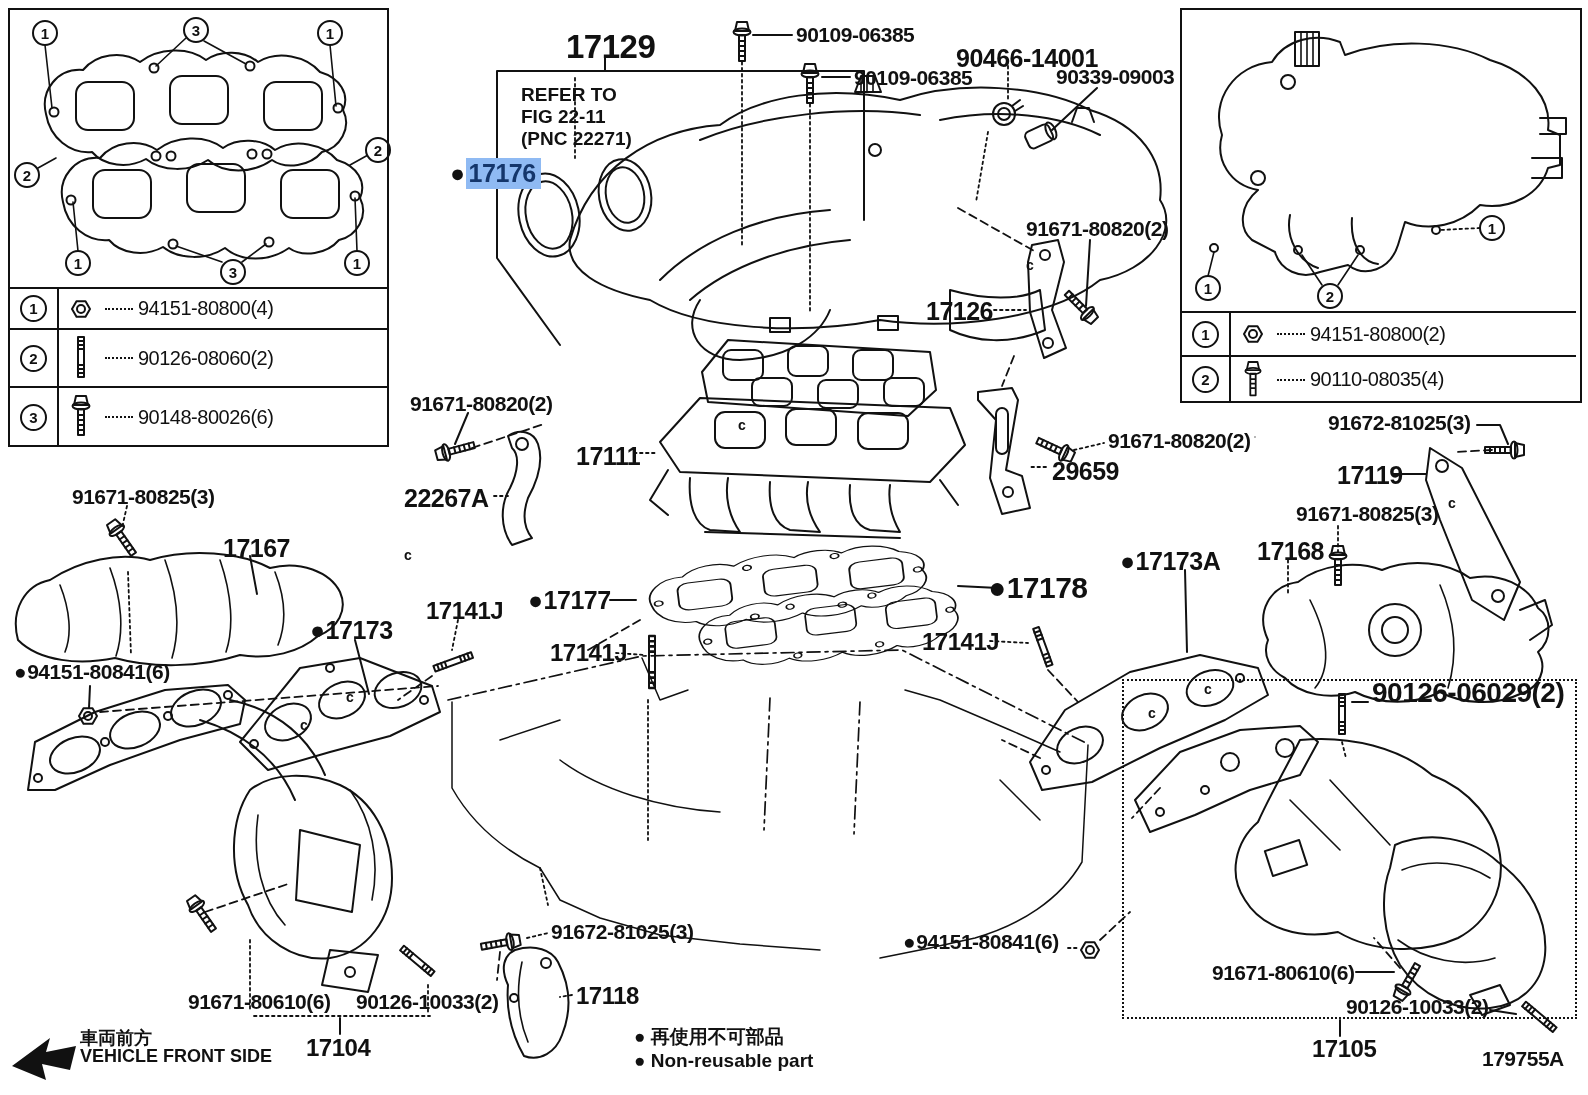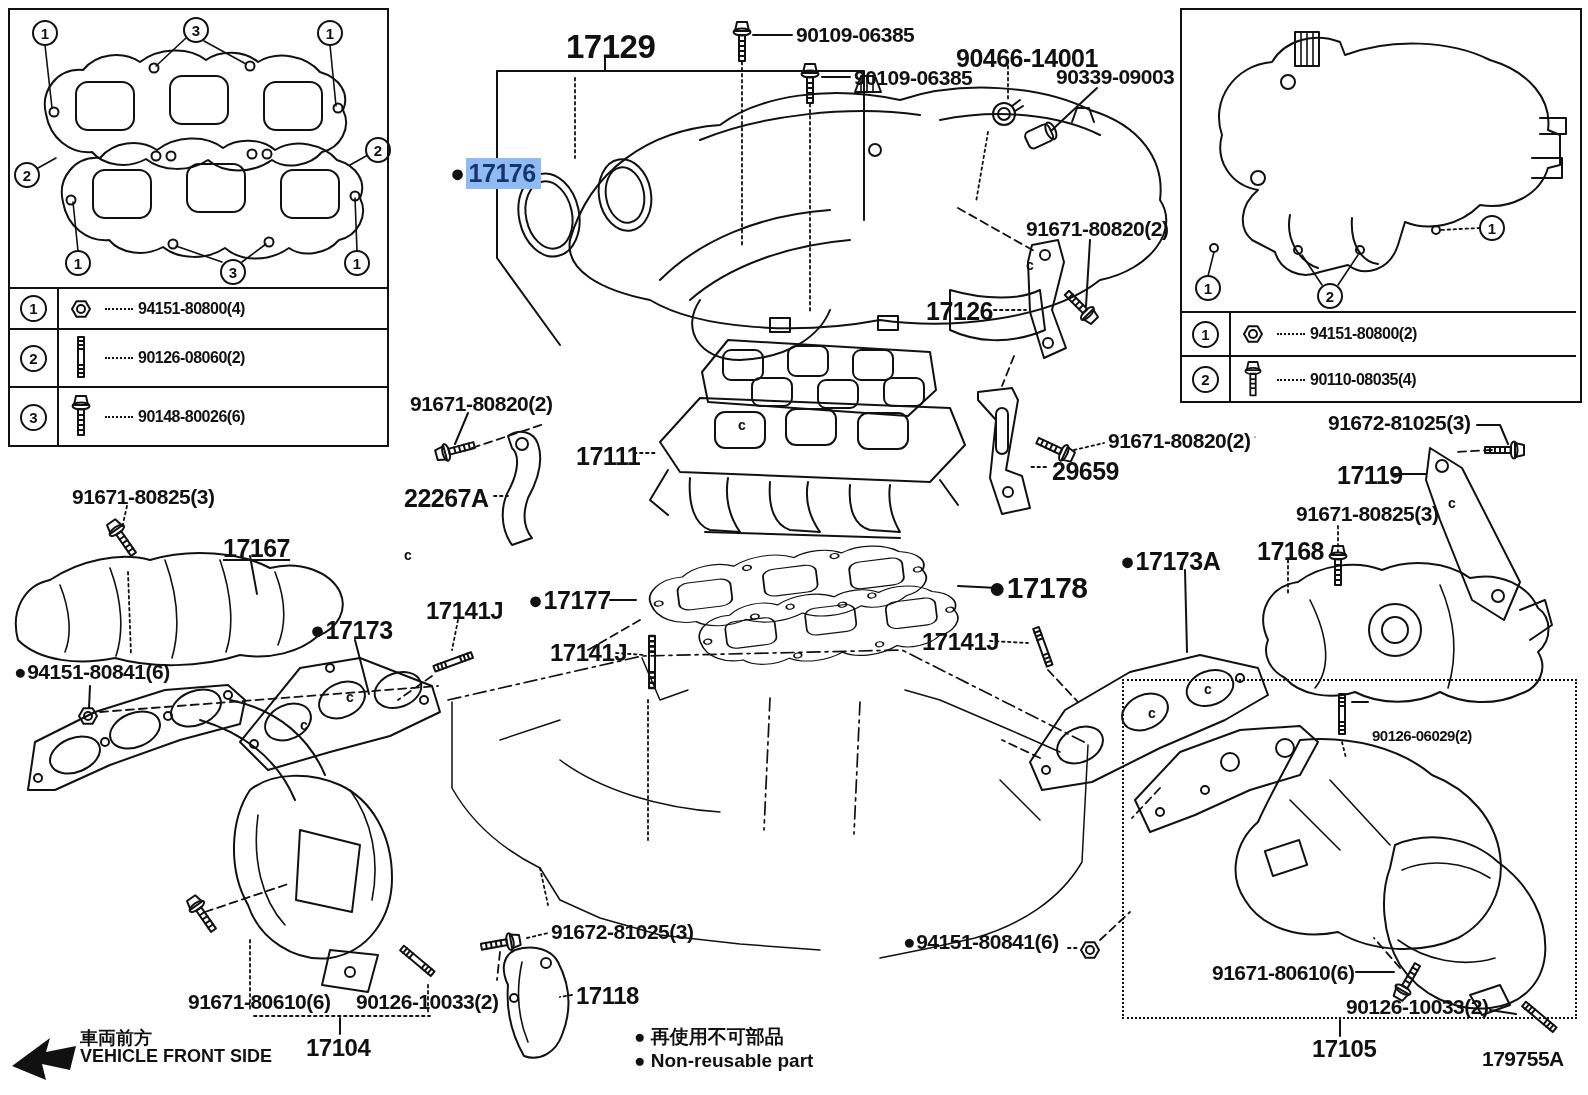--- a/index.html
+++ b/index.html
@@ -23,21 +23,21 @@
   .note{position:absolute;font-weight:bold;white-space:nowrap;}
   .legend{position:absolute;border-top:2px solid #111;}
   .lrow{display:flex;align-items:center;border-bottom:2px solid #111;box-sizing:border-box;}
   .lrow:last-child{border-bottom:none;}
   .lnum{width:47px;align-self:stretch;display:flex;align-items:center;justify-content:center;
         border-right:2px solid #111;flex:none;}
   .cnum{display:inline-flex;width:23px;height:23px;border:2px solid #111;border-radius:50%;
         align-items:center;justify-content:center;font-size:15px;font-weight:bold;}
   .licon{width:44px;display:flex;justify-content:center;flex:none;}
   .ldr{width:28px;border-top:2px dotted #111;margin:0 5px 0 2px;flex:none;}
-  .ptxt{font-weight:bold;font-size:16px;letter-spacing:-0.5px;white-space:nowrap;}
+  .ptxt{font-weight:normal;font-size:20px;letter-spacing:-0.5px;white-space:nowrap;}
   .licon svg *{fill:none;stroke:#111;stroke-width:2;stroke-linejoin:round;}
 </style>
 </head>
 <body>
 
 <div id="stage">
 
   <svg id="art" width="1588" height="1095" viewBox="0 0 1588 1095">
     <defs>
       <g id="f-bolt">
@@ -423,50 +423,55 @@
             <ellipse cx="0" cy="-2" rx="8.5" ry="3.5"></ellipse>
             <rect x="-3" y="1" width="6" height="24"></rect>
             <path d="M-3,7 h6 M-3,12 h6 M-3,17 h6"></path>
           </svg>
       </div>
       <span class="ldr"></span>
       <span class="ptxt">90110-08035(4)</span>
     </div>
   </div>
 
+  <div class="note" style="left:521px;top:84px;font-size:19px;line-height:22px;">
+    <div>REFER TO</div>
+    <div>FIG 22-11</div>
+    <div>(PNC 22271)</div>
+  </div>
 
   <div id="labels">
       <div class="plabel" style="left: 566px; top: 30px; font-size: 33px;"><span>17129</span></div>
       <div class="plabel" style="left: 796px; top: 24px; font-size: 21px;"><span>90109-06385</span></div>
       <div class="plabel" style="left: 854px; top: 67px; font-size: 21px;"><span>90109-06385</span></div>
       <div class="plabel" style="left: 956px; top: 45px; font-size: 25px;"><span>90466-14001</span></div>
       <div class="plabel" style="left: 1032px; top: 66px; font-size: 21px; margin-left: 24px;"><span>90339-09003</span></div>
       <div class="plabel" style="left: 450px; top: 160px; font-size: 25px;"><span class="ldot">●</span><span class="hl">17176</span></div>
       <div class="plabel" style="left: 1026px; top: 218px; font-size: 21px;"><span>91671-80820(2)</span></div>
       <div class="plabel" style="left: 926px; top: 298px; font-size: 25px;"><span>17126</span></div>
       <div class="plabel" style="left: 410px; top: 393px; font-size: 21px;"><span>91671-80820(2)</span></div>
       <div class="plabel" style="left: 576px; top: 443px; font-size: 25px;"><span>17111</span></div>
       <div class="plabel" style="left: 404px; top: 485px; font-size: 25px;"><span>22267A</span></div>
       <div class="plabel" style="left: 1108px; top: 430px; font-size: 21px;"><span>91671-80820(2)</span></div>
       <div class="plabel" style="left: 1052px; top: 458px; font-size: 25px;"><span>29659</span></div>
       <div class="plabel" style="left: 1328px; top: 412px; font-size: 21px;"><span>91672-81025(3)</span></div>
       <div class="plabel" style="left: 1337px; top: 462px; font-size: 25px;"><span>17119</span></div>
       <div class="plabel" style="left: 1296px; top: 503px; font-size: 21px;"><span>91671-80825(3)</span></div>
       <div class="plabel" style="left: 1257px; top: 538px; font-size: 25px;"><span>17168</span></div>
       <div class="plabel" style="left: 72px; top: 486px; font-size: 21px;"><span>91671-80825(3)</span></div>
-      <div class="plabel" style="left: 223px; top: 535px; font-size: 25px; text-decoration: underline;"><span>17167</span></div>
+      <div class="plabel" style="left: 223px; top: 535px; font-size: 25px;"><span>17167</span></div>
       <div class="plabel" style="left: 310px; top: 617px; font-size: 25px;"><span class="ldot">●</span><span>17173</span></div>
       <div class="plabel" style="left: 426px; top: 598px; font-size: 24px;"><span>17141J</span></div>
       <div class="plabel" style="left: 14px; top: 661px; font-size: 21px;"><span class="ldot">●</span><span>94151-80841(6)</span></div>
       <div class="plabel" style="left: 528px; top: 587px; font-size: 25px;"><span class="ldot">●</span><span>17177</span></div>
       <div class="plabel" style="left: 550px; top: 640px; font-size: 24px;"><span>17141J</span></div>
       <div class="plabel" style="left: 988px; top: 572px; font-size: 30px;"><span class="ldot">●</span><span>17178</span></div>
       <div class="plabel" style="left: 1120px; top: 548px; font-size: 25px;"><span class="ldot">●</span><span>17173A</span></div>
       <div class="plabel" style="left: 922px; top: 629px; font-size: 24px;"><span>17141J</span></div>
-      <div class="plabel" style="left: 1372px; top: 728px; font-size: 15px; text-align: right;"><span>90126-06029(2)</span></div>
+      <div class="plabel" style="left: 1372px; top: 678px; font-size: 28px; text-align: right;"><span>90126-06029(2)</span></div>
       <div class="plabel" style="left: 903px; top: 931px; font-size: 21px;"><span class="ldot">●</span><span>94151-80841(6)</span></div>
       <div class="plabel" style="left: 1212px; top: 962px; font-size: 21px;"><span>91671-80610(6)</span></div>
       <div class="plabel" style="left: 1346px; top: 996px; font-size: 21px;"><span>90126-10033(2)</span></div>
       <div class="plabel" style="left: 1312px; top: 1036px; font-size: 24px;"><span>17105</span></div>
       <div class="plabel" style="left: 1482px; top: 1048px; font-size: 21px;"><span>179755A</span></div>
       <div class="plabel" style="left: 188px; top: 991px; font-size: 21px;"><span>91671-80610(6)</span></div>
       <div class="plabel" style="left: 356px; top: 991px; font-size: 21px;"><span>90126-10033(2)</span></div>
       <div class="plabel" style="left: 306px; top: 1035px; font-size: 24px;"><span>17104</span></div>
       <div class="plabel" style="left: 551px; top: 921px; font-size: 21px;"><span>91672-81025(3)</span></div>
       <div class="plabel" style="left: 576px; top: 983px; font-size: 24px;"><span>17118</span></div>

